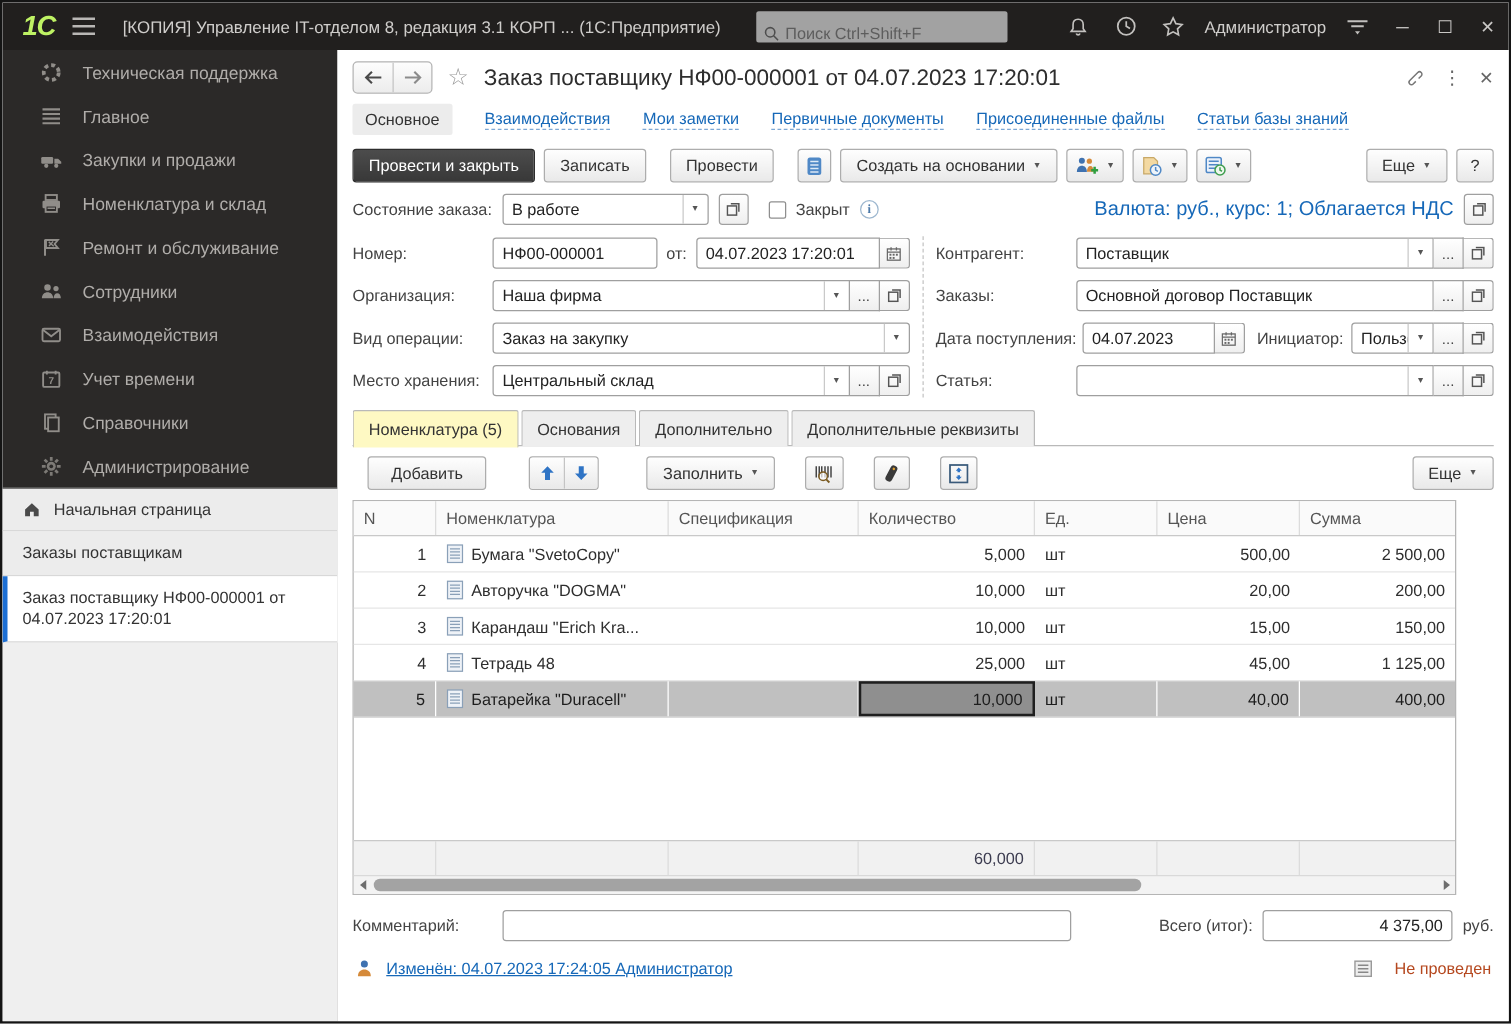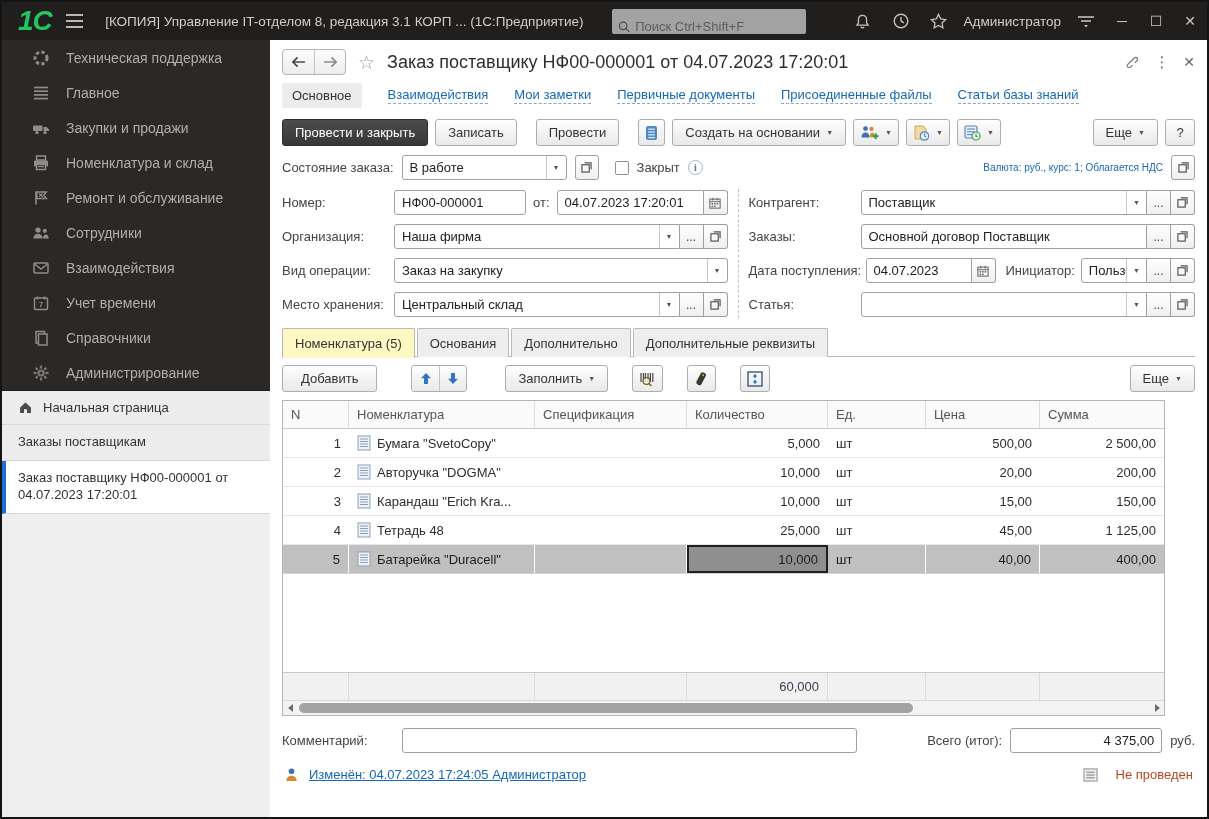--- a/index.html
+++ b/index.html
@@ -1,21 +1,21 @@
 <!DOCTYPE html>
 <html><head>
 <meta charset="utf-8">
 <style>
   * { margin:0; padding:0; box-sizing:border-box; }
   html,body { width:1209px; height:819px; font-family:"Liberation Sans", sans-serif; }
   #window { width:1209px; height:819px; position:relative; background:#fff; border:2px solid #141414; overflow:hidden; }
 
   
   .topbar { position:absolute; left:0; top:0; width:100%; height:38px; background:#211f1e; display:flex; align-items:center; color:#cfcdcb; }
-  .logo1c { color:#22c55e; font-weight:bold; font-size:28px; font-style:italic; margin:0 14px 0 16px; letter-spacing:-1px; }
+  .logo1c { color:#bef264; font-weight:bold; font-size:22px; font-style:italic; margin:0 14px 0 16px; letter-spacing:-1px; }
   .burger { width:22px; height:14px; display:flex; flex-direction:column; justify-content:space-between; margin-right:22px; cursor:pointer; }
   .burger span { height:2px; background:#b9b7b5; }
   .win-title { font-size:13.5px; color:#cfcdcb; white-space:nowrap; }
   .searchbox { margin-left:28px; width:243px; height:25px; background:#a2a2a2; border-radius:2px; display:flex; align-items:flex-end; padding:0 6px; gap:5px; }
   .searchbox input { border:0; background:transparent; outline:none; font-size:13px; color:#4e4e4e; width:100%; font-family:"Liberation Sans",sans-serif; }
   .searchbox input::placeholder { color:#5d5d5d; }
   .tb-ico { width:38px; height:26px; display:flex; align-items:center; justify-content:center; cursor:pointer; }
   .tb-user { font-size:13.5px; margin:0 6px; cursor:pointer; }
   .winbtn { width:34px; height:26px; display:flex; align-items:center; justify-content:center; font-size:14px; color:#c9c7c5; cursor:pointer; }
 
@@ -53,21 +53,21 @@
   .toolbar { display:flex; align-items:center; gap:7px; padding:3px 12px 6px 12px; }
   .toolbar .spacer { flex:1; }
 
   .staterow { display:flex; align-items:center; padding:3px 12px 7px 12px; gap:8px; font-size:13px; color:#444; }
   .combo { display:flex; align-items:center; border:1px solid #9f9f9f; border-radius:3px; background:#fff; height:25px; }
   .combo .val { padding:0 7px; font-size:13px; color:#222; white-space:nowrap; overflow:hidden; }
   .combo .arr { width:20px; align-self:stretch; border-left:1px solid #c9c9c9; display:flex; align-items:center; justify-content:center; cursor:pointer; }
   .sq-btn { width:24px; height:25px; border:1px solid #9f9f9f; border-radius:3px; background:linear-gradient(#fff,#efefef); display:flex; align-items:center; justify-content:center; cursor:pointer; font-size:12px; color:#444; }
   .checkbox { width:14px; height:14px; border:1px solid #8f8f8f; background:#fff; border-radius:2px; cursor:pointer; }
   .info-i { width:15px; height:15px; border-radius:50%; border:1px solid #9db7cf; color:#4a78a8; font-size:10px; font-weight:bold; display:flex; align-items:center; justify-content:center; font-family:"Liberation Serif",serif; cursor:pointer; }
-  .cur-link { margin-left:auto; color:#1668b8; font-size:10px; cursor:pointer; }
+  .cur-link { margin-left:auto; color:#1668b8; font-size:16px; cursor:pointer; }
 
   .fields { display:flex; padding:2px 12px 4px 12px; }
   .fcol { width:50%; display:flex; flex-direction:column; gap:7px; }
   .fcol.left { padding-right:10px; border-right:1px dashed #c3c3c3; }
   .fcol.right { padding-left:10px; }
   .frow { display:flex; align-items:center; height:27px; font-size:13px; color:#444; }
   .flabel { width:112px; flex:0 0 112px; }
   .flabel.wide { width:117px; flex:0 0 117px; }
   .tinput { border:1px solid #9f9f9f; border-radius:3px; height:25px; font-size:13px; color:#222; padding:0 7px; display:flex; align-items:center; background:#fff; white-space:nowrap; overflow:hidden; }
   .grow { flex:1; min-width:0; }
@@ -80,21 +80,21 @@
   .combo2 { display:flex; align-items:center; border:1px solid #9f9f9f; border-radius:3px 0 0 3px; background:#fff; height:25px; }
   .combo2.rounded { border-radius:3px; }
   .combo2 .val { padding:0 7px; font-size:13px; color:#222; flex:1; white-space:nowrap; overflow:hidden; }
   .combo2 .arr { width:20px; align-self:stretch; border-left:1px solid #c9c9c9; display:flex; align-items:center; justify-content:center; cursor:pointer; }
 
   .tabstrip { display:flex; padding:6px 12px 0 12px; position:relative; }
   .tabstrip:after { content:""; position:absolute; left:12px; right:12px; bottom:0; border-bottom:1px solid #b9b9b9; }
   .tab { border:1px solid #b9b9b9; border-bottom:none; background:#eeeeee; font-size:13px; color:#333; padding:7px 12px 6px 12px; margin-right:2px; border-radius:2px 2px 0 0; cursor:pointer; position:relative; z-index:1; }
   .tab.active { background:#fef9c3; z-index:3; padding-bottom:7px; margin-bottom:-1px; }
 
-  .tbl-toolbar { display:flex; align-items:center; gap:24px; padding:8px 12px 7px 12px; }
+  .tbl-toolbar { display:flex; align-items:center; gap:24px; padding:8px 12px 7px 12px;margin-left:12px; }
   .arrowgroup { display:flex; border:1px solid #adadad; border-radius:3px; overflow:hidden; }
   .arrowgroup .abtn { width:27px; height:25px; background:linear-gradient(#fefefe,#e9e9e9); display:flex; align-items:center; justify-content:center; cursor:pointer; }
   .arrowgroup .abtn + .abtn { border-left:1px solid #c4c4c4; }
 
   .tablewrap { margin:1px 12px 0 12px; border:1px solid #b5b5b5; width:883px; display:flex; flex-direction:column; height:316px; }
   .tr { display:flex; align-items:stretch; }
   .td { padding:0 8px; display:flex; align-items:center; font-size:13px; color:#2e2e2e; overflow:hidden; white-space:nowrap; }
   .c0{width:66px;flex:0 0 66px;justify-content:flex-end;}
   .c1{width:186px;flex:0 0 186px;gap:6px;}
   .c2{width:152px;flex:0 0 152px;}

